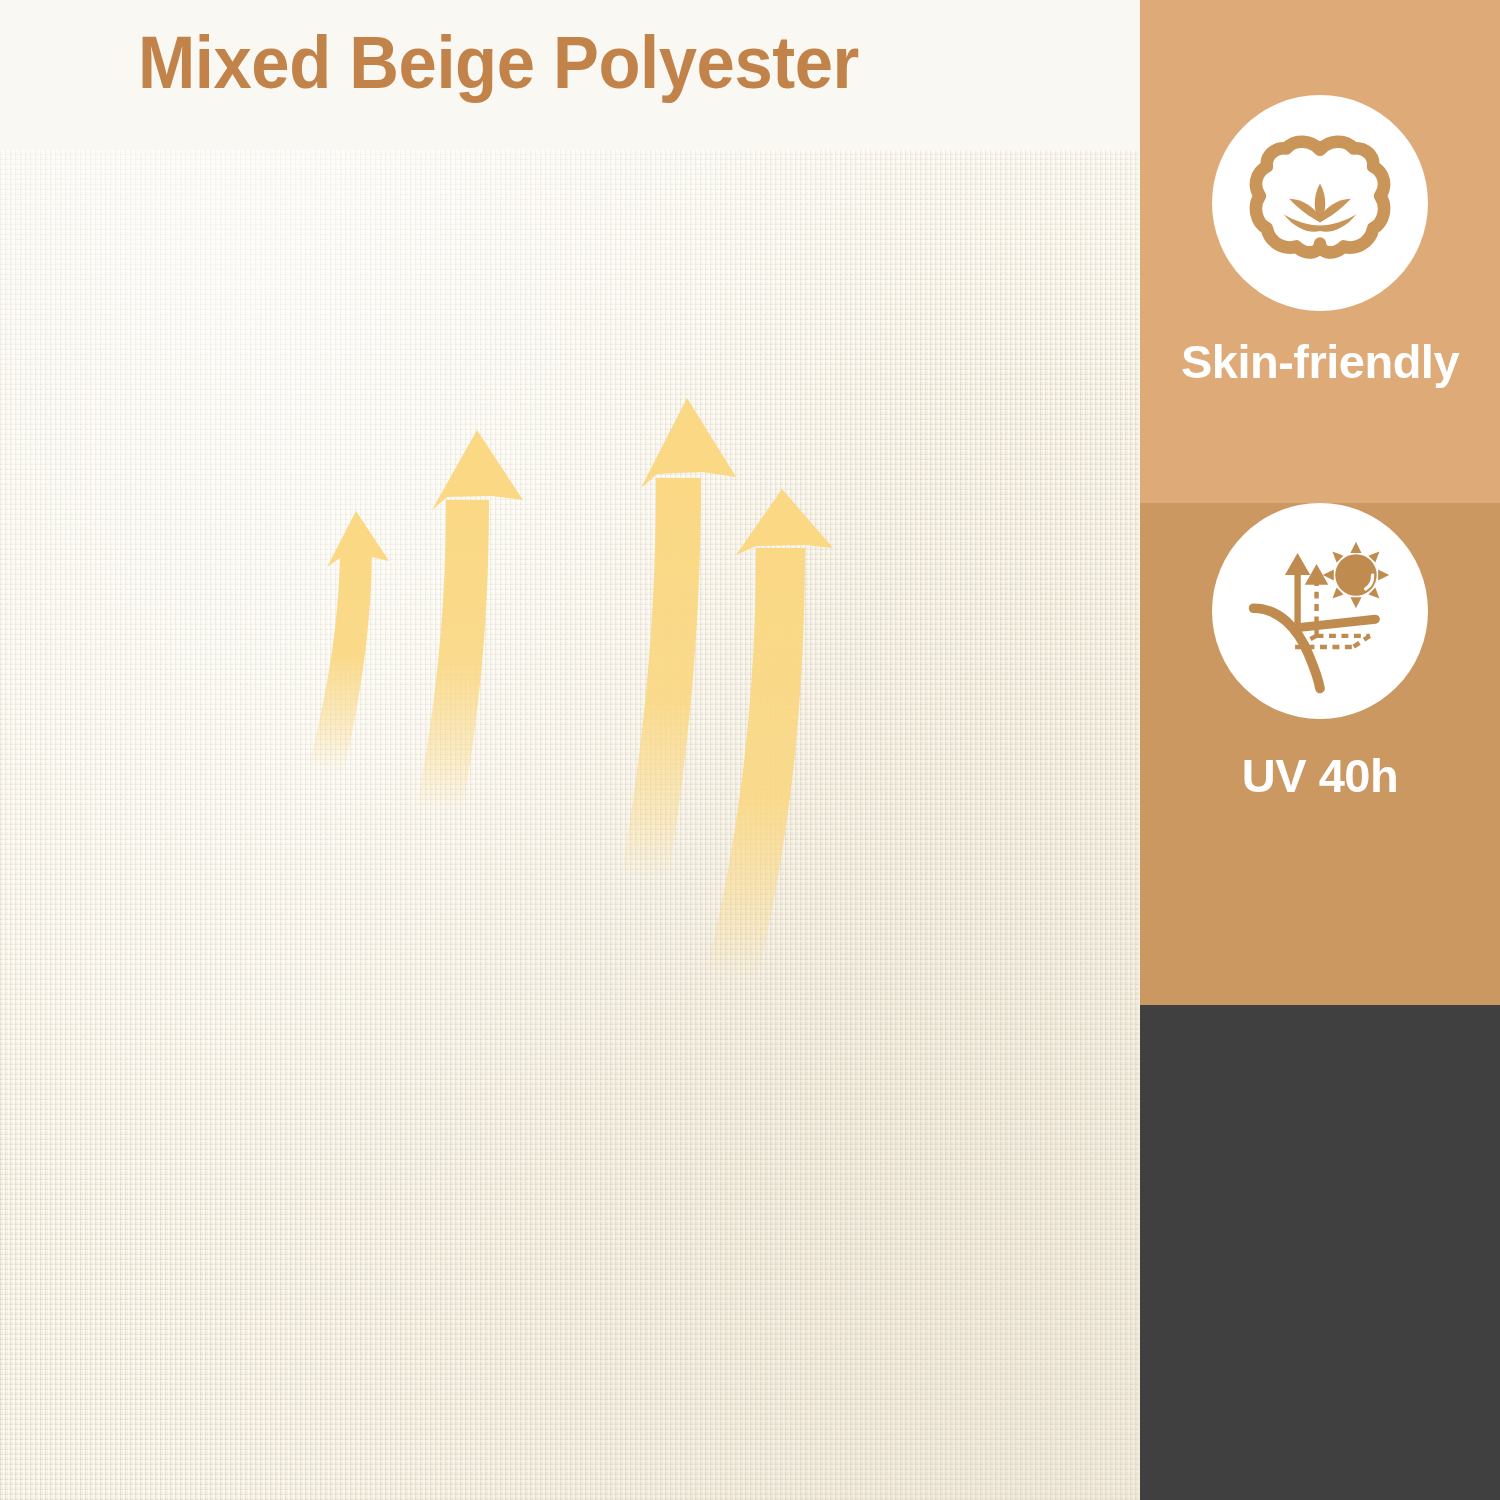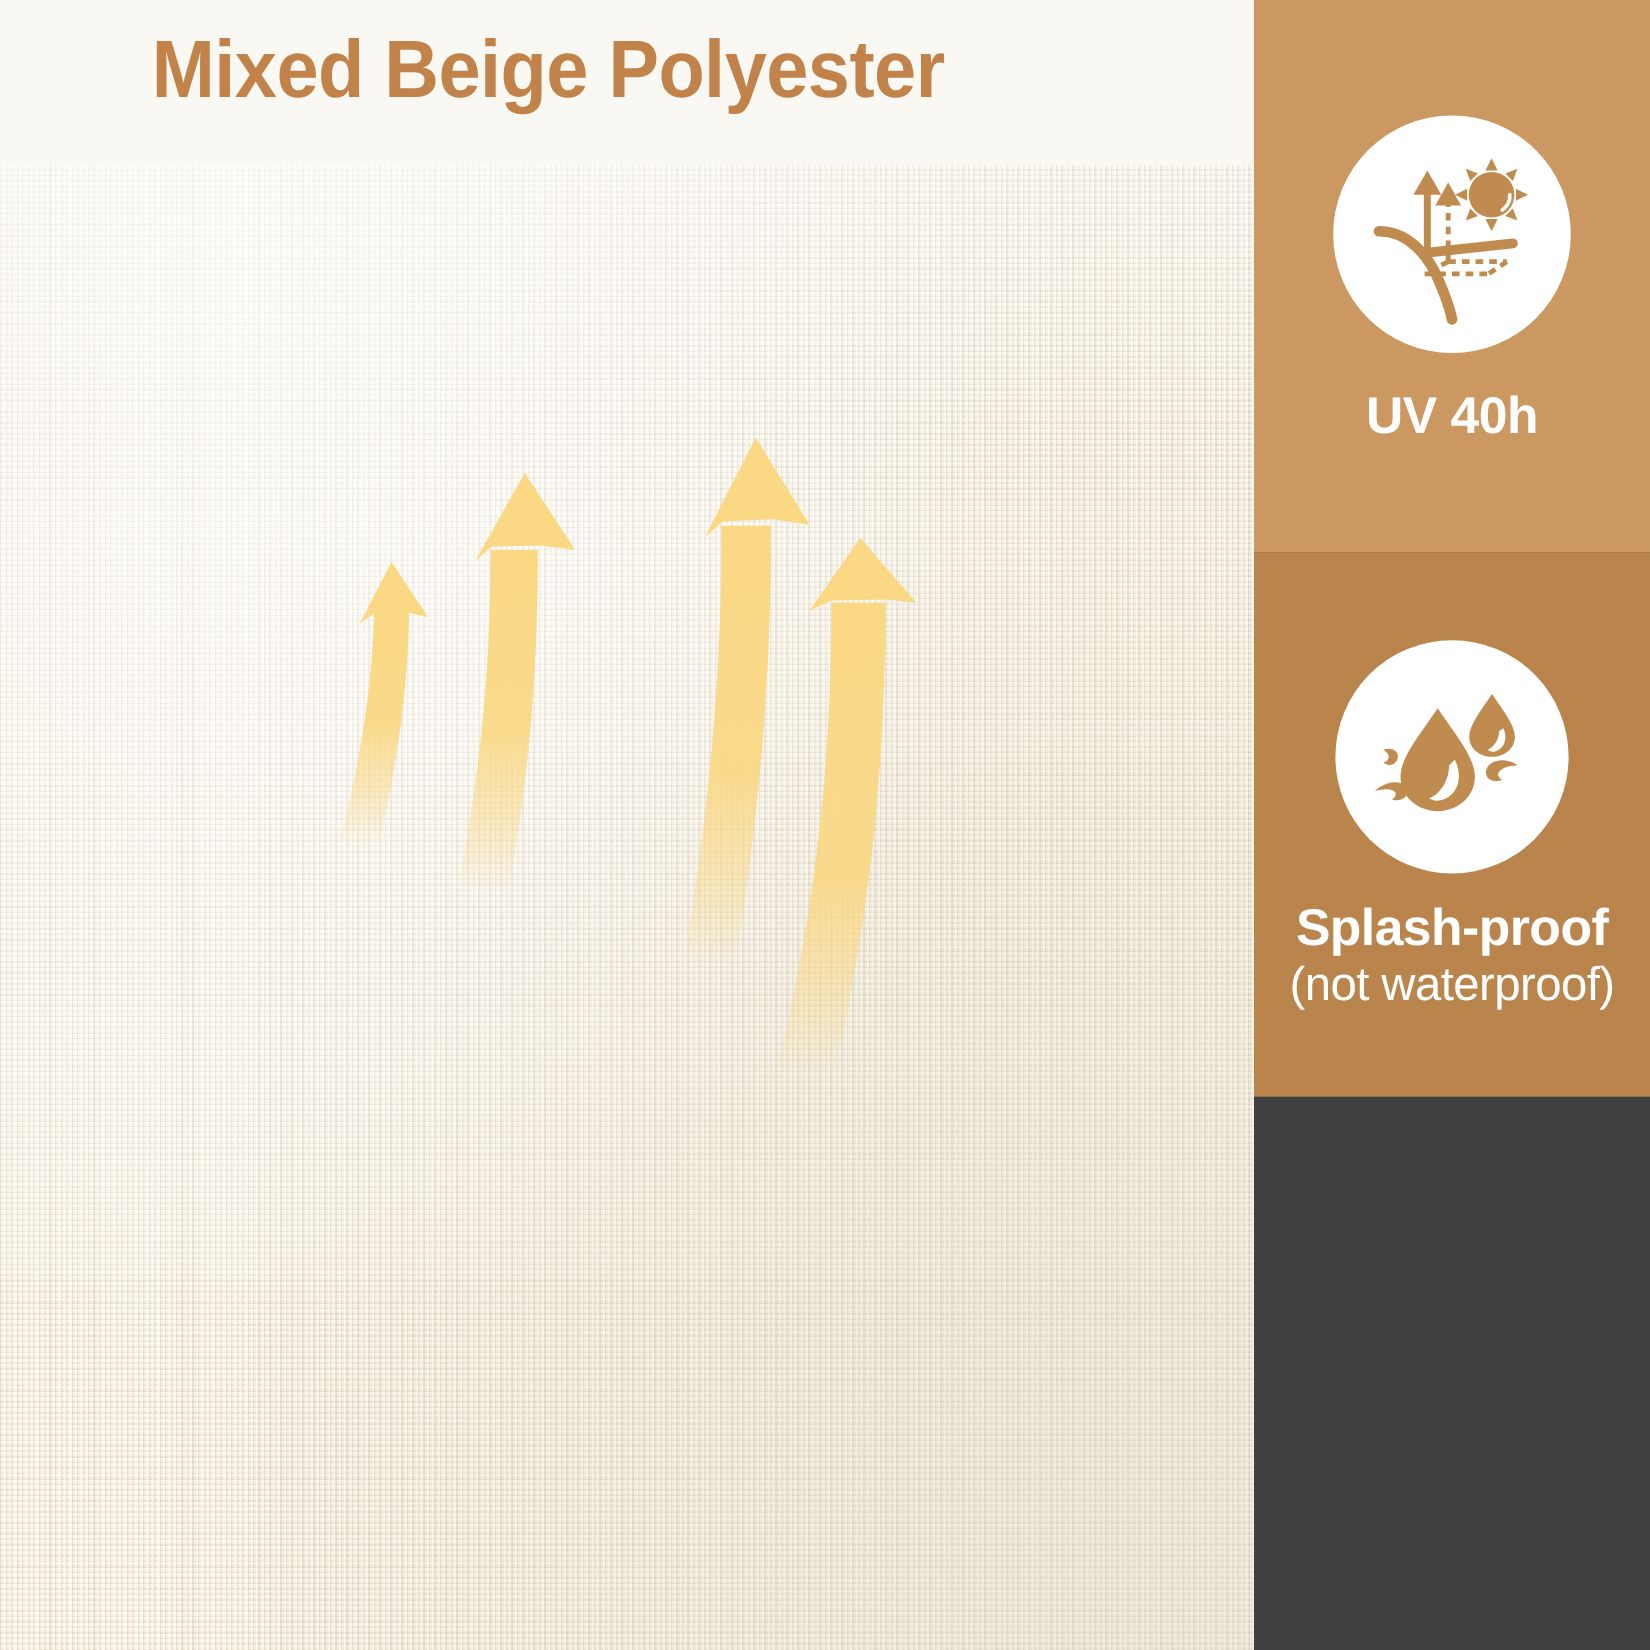--- a/index.html
+++ b/index.html
@@ -122,21 +122,21 @@
   .feature-panel {
     position: relative;
     width: 360px;
     box-sizing: border-box;
     display: flex;
     flex-direction: column;
     align-items: center;
     justify-content: flex-start;
   }
   .feature-panel.p1 { height: 503px; background: #DEAA78; padding-top: 95px; }
-  .feature-panel.p2 { height: 502px; background: #CB9862; padding-top: 105px; }
+  .feature-panel.p2 { height: 502px; background: #CB9862; }
   .feature-panel.p3 { height: 495px; background: #BA854C; padding-top: 80px; }
 
   .icon-circle {
     width: 216px;
     height: 216px;
     border-radius: 50%;
     background: #ffffff;
     display: flex;
     align-items: center;
     justify-content: center;
@@ -236,20 +236,49 @@
       <path d="M805 548
                C 805 700, 790 840, 757 980
                L 707 968
                C 740 832, 756 698, 756 548 Z" fill="url(#arrGrad4)"></path>
       <path d="M782 489 L 833 548 L 806 545 L 756 546 L 736 555 Z" fill="#FAD884"></path>
     </g>
   </svg>
 
   <div class="feature-sidebar">
 
+    <div class="feature-panel p1">
+      <div class="icon-circle">
+        <svg width="168" height="168" viewBox="0 0 120 120">
+
+          <path d="M60 22
+                   C 66 15, 78 14, 84 21
+                   C 92 20, 99 26, 98 34
+                   C 106 38, 108 48, 103 55
+                   C 108 62, 106 74, 98 78
+                   C 96 88, 86 94, 77 91
+                   C 71 97, 60 97, 60 89
+                   C 60 97, 49 97, 43 91
+                   C 34 94, 24 88, 22 78
+                   C 14 74, 12 62, 17 55
+                   C 12 48, 14 38, 22 34
+                   C 21 26, 28 20, 36 21
+                   C 42 14, 54 15, 60 22 Z" fill="none" stroke="#C99559" stroke-width="9" stroke-linejoin="round"></path>
+
+          <g fill="#C99559">
+            <path d="M60 46 C 65 55, 65 66, 60 74 C 55 66, 55 55, 60 46 Z"></path>
+            <path d="M60 74 C 53 70, 44 64, 38 57 C 47 57, 56 63, 60 70 Z"></path>
+            <path d="M60 74 C 67 70, 76 64, 82 57 C 73 57, 64 63, 60 70 Z"></path>
+            <path d="M60 76 C 52 76, 42 73, 34 68 C 42 78, 52 82, 60 80 Z"></path>
+            <path d="M60 76 C 68 76, 78 73, 86 68 C 78 78, 68 82, 60 80 Z"></path>
+          </g>
+        </svg>
+      </div>
+      <div class="feature-label">Skin-friendly</div>
+    </div>
 
     <div class="feature-panel p2">
       <div class="icon-circle">
         <svg width="166" height="166" viewBox="0 0 120 120">
           <g stroke="#C08B4F" fill="#C08B4F">
 
             <circle cx="86" cy="34" r="15" stroke="none"></circle>
 
             <path d="M93 44 A 11 11 0 0 0 98 34" fill="none" stroke="#ffffff" stroke-width="2.4" stroke-linecap="round"></path>
 
@@ -279,52 +308,16 @@
 
             <path d="M44 72 L 100 66" fill="none" stroke="#C08B4F" stroke-width="6.5" stroke-linecap="round"></path>
 
             <path d="M12 58 C 30 58, 44 72, 52 92 C 57 104, 59 110, 60 116" fill="none" stroke="#C08B4F" stroke-width="7" stroke-linecap="round"></path>
           </g>
         </svg>
       </div>
       <div class="feature-label">UV 40h</div>
     </div>
 
-    <div class="feature-panel p3">
-      <div class="icon-circle small">
-        <svg width="156" height="156" viewBox="0 0 120 120">
-          <g fill="#C08B4F">
-
-            <path d="M50 26
-                     C 62 44, 76 60, 76 74
-                     C 76 88, 64 98, 50 98
-                     C 36 98, 24 88, 24 74
-                     C 24 60, 38 44, 50 26 Z"></path>
-
-            <path d="M62 62
-                     C 66 70, 66 80, 60 86
-                     C 55 91, 48 92, 44 89
-                     C 52 86, 58 76, 58 66 Z" fill="#ffffff"></path>
-
-            <path d="M88 16
-                     C 96 28, 104 38, 104 46
-                     C 104 54, 97 60, 88 60
-                     C 79 60, 72 54, 72 46
-                     C 72 38, 80 28, 88 16 Z"></path>
-            <path d="M96 40
-                     C 98 45, 98 51, 94 54
-                     C 91 57, 87 57, 85 55
-                     C 90 53, 93 47, 93 42 Z" fill="#ffffff"></path>
-
-            <path d="M12 55 C 18 53, 23 56, 22 61 C 21 66, 15 67, 12 64 C 16 63, 18 59, 12 55 Z"></path>
-            <path d="M6 84 C 14 76, 26 76, 29 82 C 31 87, 25 92, 18 90 C 24 86, 20 80, 6 84 Z"></path>
-
-            <path d="M106 66 C 98 60, 86 62, 84 69 C 82 75, 89 79, 95 76 C 89 73, 93 66, 106 66 Z"></path>
-          </g>
-        </svg>
-      </div>
-      <div class="feature-label">Splash-proof</div>
-      <div class="feature-sublabel">(not waterproof)</div>
-    </div>
 
   </div>
 
 </div>
 
 </body></html>

